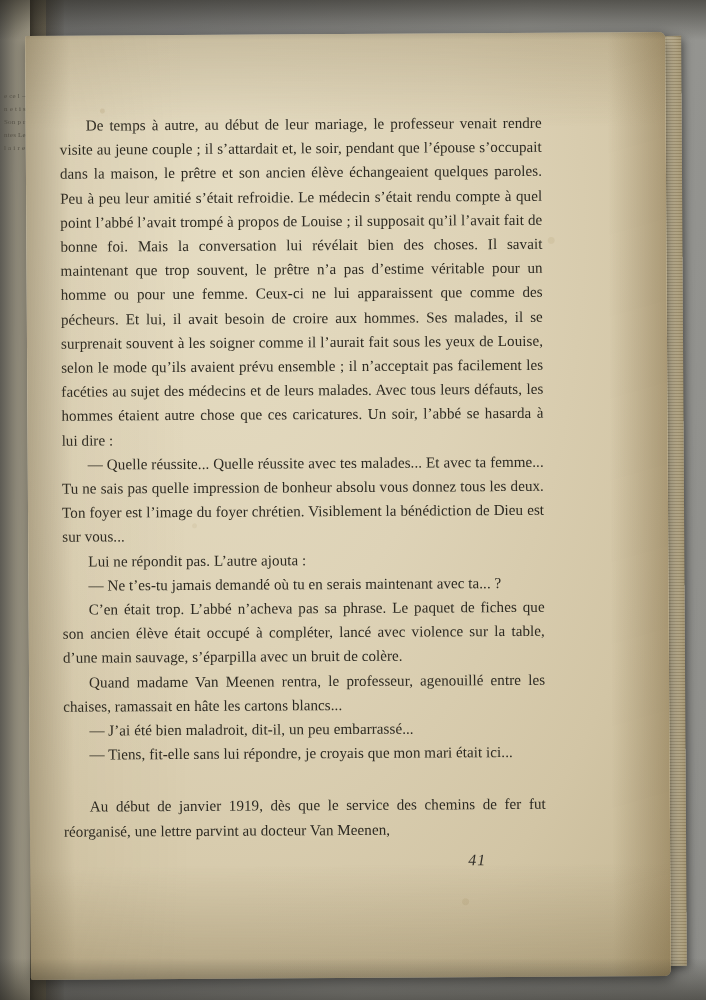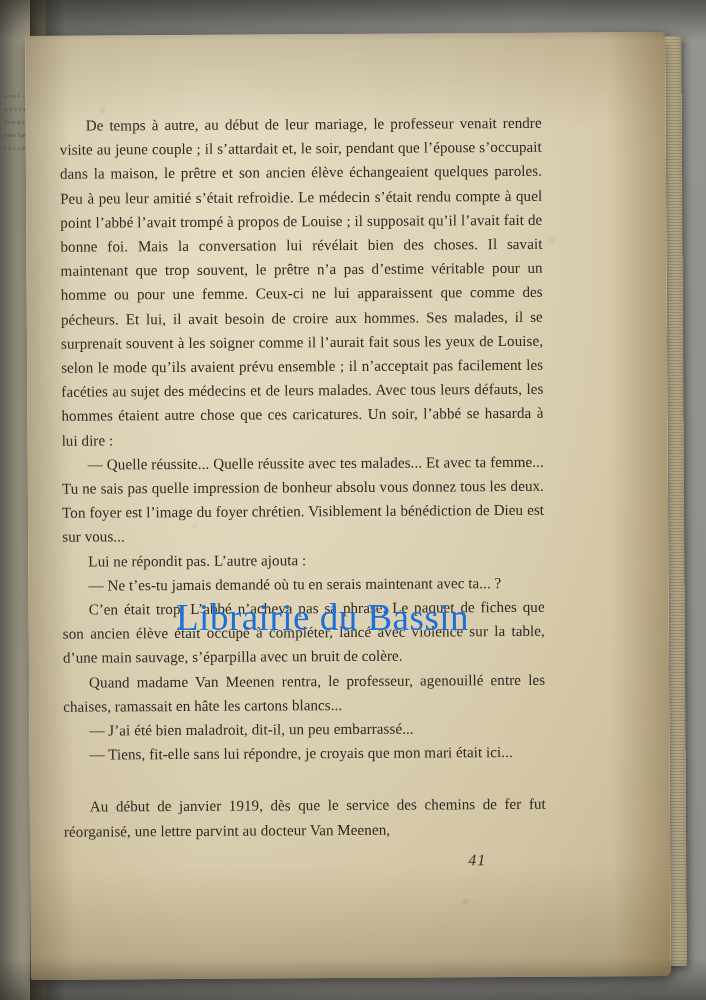--- a/index.html
+++ b/index.html
@@ -191,17 +191,16 @@
       <p>Quand madame Van Meenen rentra, le professeur, agenouillé entre les chaises, ramassait en hâte les cartons blancs...</p>
       <p class="dialogue">— J’ai été bien maladroit, dit-il, un peu embarrassé...</p>
       <p class="dialogue">— Tiens, fit-elle sans lui répondre, je croyais que mon mari était ici...</p>
       <div class="spacer"></div>
       <p class="last-para">Au début de janvier 1919, dès que le service des chemins de fer fut réorganisé, une lettre parvint au docteur Van Meenen,</p>
     </div>
 
     <div class="folio">41</div>
   </div>
 
-  <div class="watermark">Librairie du Bassin</div>
 
   <div class="top-shadow"></div>
   <div class="bottom-shadow"></div>
 </div>
 
 </body></html>

